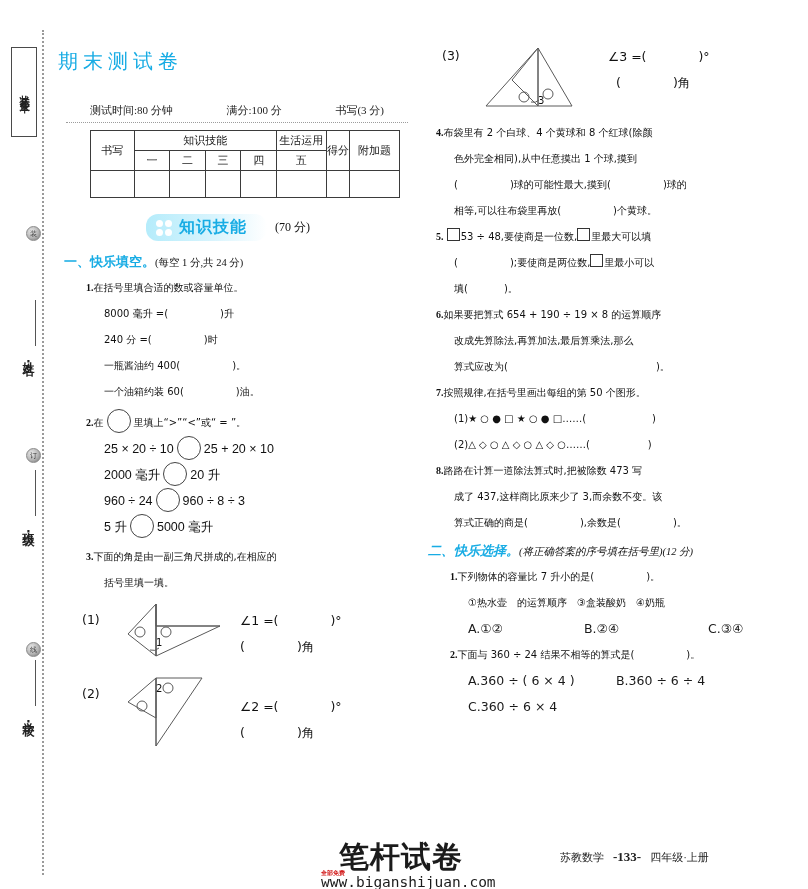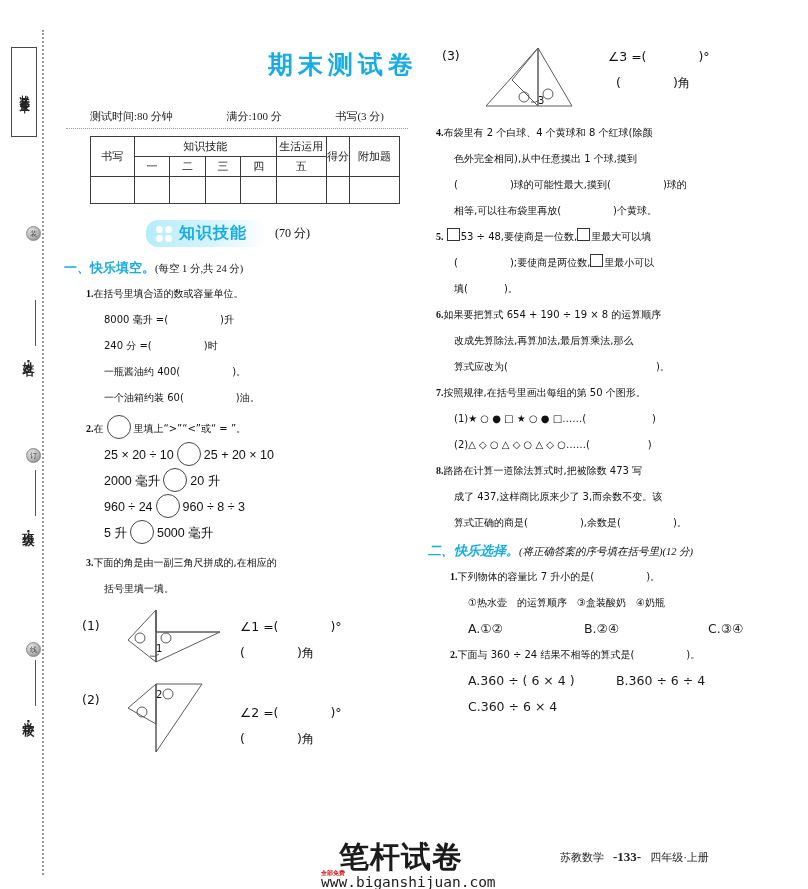--- a/index.html
+++ b/index.html
@@ -52,23 +52,23 @@
     box-sizing:border-box;
   }
 
   
   .col{position:absolute;top:0;}
   .col-left{left:58px;width:360px;}
   .col-right{left:428px;width:368px;}
 
   
   .paper-title{
-    text-align:right;margin-top:48px;
-    font-family:"DejaVu Sans","Liberation Sans",sans-serif;
-    font-weight:700;font-size:25px;color:#18ace4;
+    text-align:left;margin-top:48px;
+    font-family:"DejaVu Sans","Liberation Sans",sans-serif;
+    font-weight:400;font-size:20px;color:#18ace4;
     letter-spacing:5px;
   }
   .meta-row{
     margin:28px 34px 0 32px;
     display:flex;justify-content:space-between;
     font-size:11px;font-family:"Liberation Serif",serif;color:#222;
   }
   .meta-rule{
     margin:4px 10px 0 8px;height:0;border-top:1px dotted #9c9c9c;
   }

